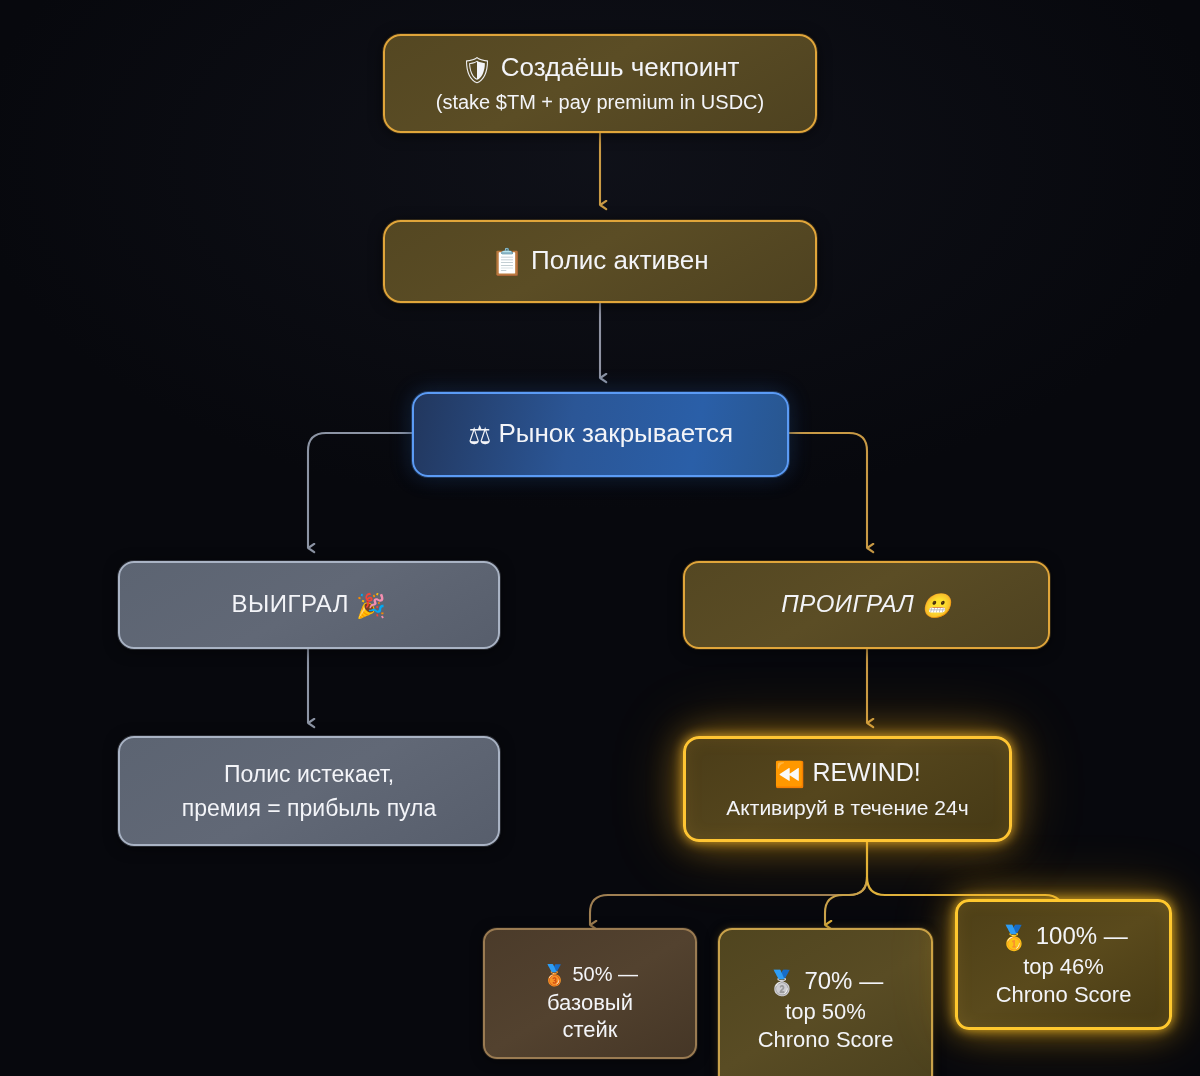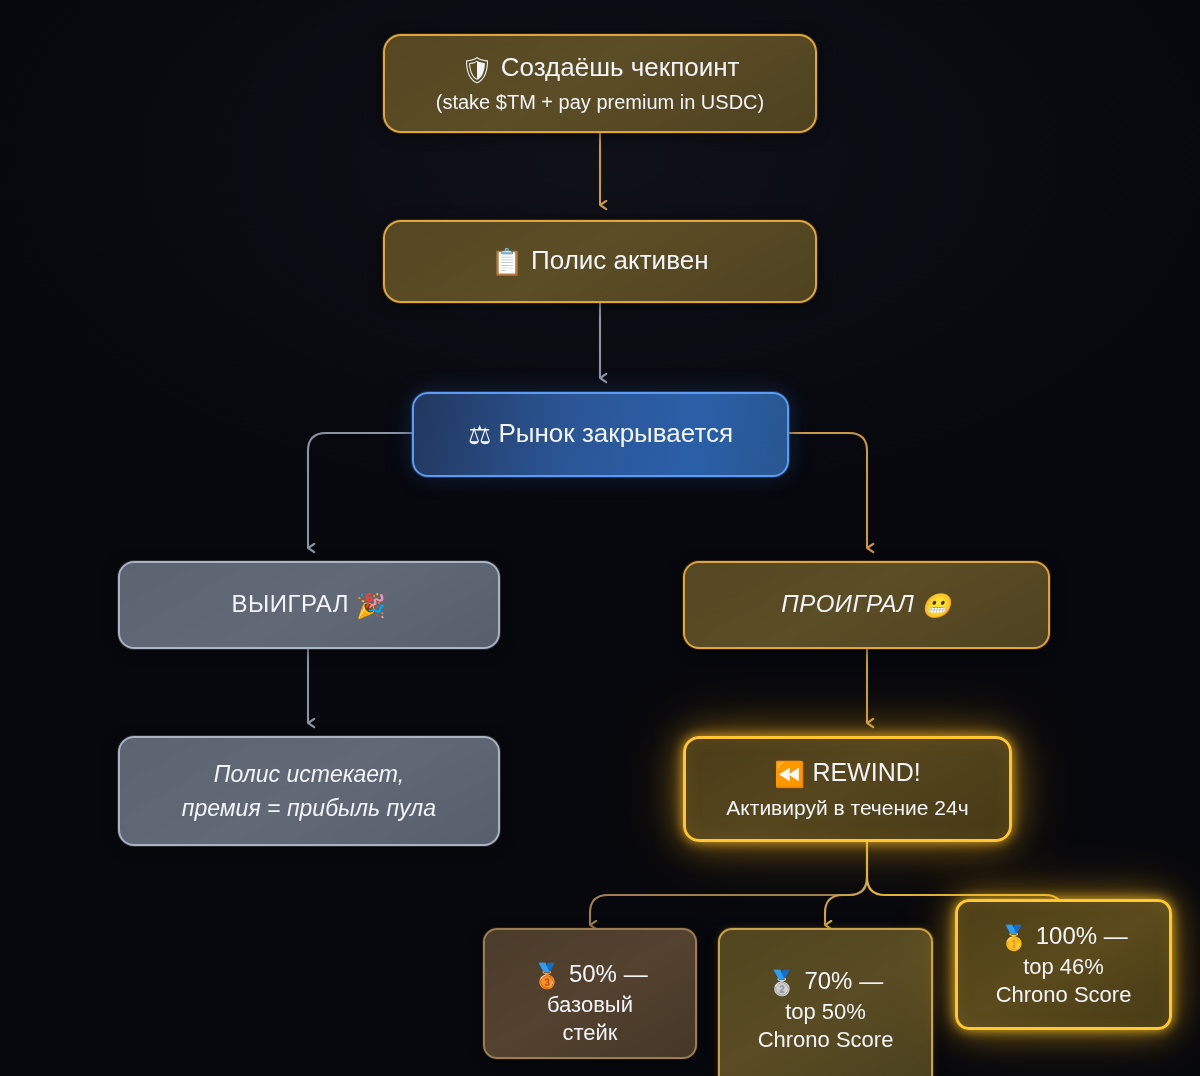--- a/index.html
+++ b/index.html
@@ -164,32 +164,32 @@
   </div>
 
   <div class="node blue" style="left:412px; top:392px; width:377px; height:85px; border-radius:16px;">
     <span class="l1" style="font-size:26px;"><span class="emoji">⚖</span>&nbsp;<span>Рынок закрывается</span></span>
   </div>
 
   <div class="node gold" style="left:683px; top:561px; width:367px; height:88px; border-radius:16px;font-style:italic;">
     <span class="l1" style="font-size:24px; letter-spacing:0.5px;"><span>ПРОИГРАЛ</span>&nbsp;<span class="emoji">😬</span></span>
   </div>
 
-  <div class="node slate" style="left:118px; top:736px; width:382px; height:110px; border-radius:16px;font-style:italic;">
+  <div class="node slate" style="left:118px; top:736px; width:382px; height:110px; border-radius:16px;">
     <span class="l1" style="font-size:23px;">Полис истекает,</span>
     <span class="l2" style="font-size:23px; margin-top:5px;">премия = прибыль пула</span>
   </div>
 
   <div class="node glow" style="left:683px; top:736px; width:329px; height:106px; border-radius:16px;">
     <span class="l1" style="font-size:25px;"><span class="emoji">⏪</span>&nbsp;<span>REWIND!</span></span>
     <span class="l2" style="font-size:21px; margin-top:4px;">Активируй в течение 24ч</span>
   </div>
 
   <div class="node bronze" style="left:483px; top:928px; width:214px; height:131px;">
-    <span class="l1" style="font-size:24px;margin-top:19px;"><span class="emoji">🥉</span>&nbsp;<span>50% —</span></span>
+    <span class="l1" style="font-size:20px;margin-top:19px;"><span class="emoji">🥉</span>&nbsp;<span>50% —</span></span>
     <span class="l2" style="font-size:22px;">базовый</span>
     <span class="l2" style="font-size:22px;">стейк</span>
   </div>
 
   <div class="node silvertier" style="left:718px; top:928px; width:215px; height:164px;">
     <span class="l1" style="font-size:24px;"><span class="emoji">🥈</span>&nbsp;<span>70% —</span></span>
     <span class="l2" style="font-size:22px;">top 50%</span>
     <span class="l2" style="font-size:22px;">Chrono Score</span>
   </div>
 

